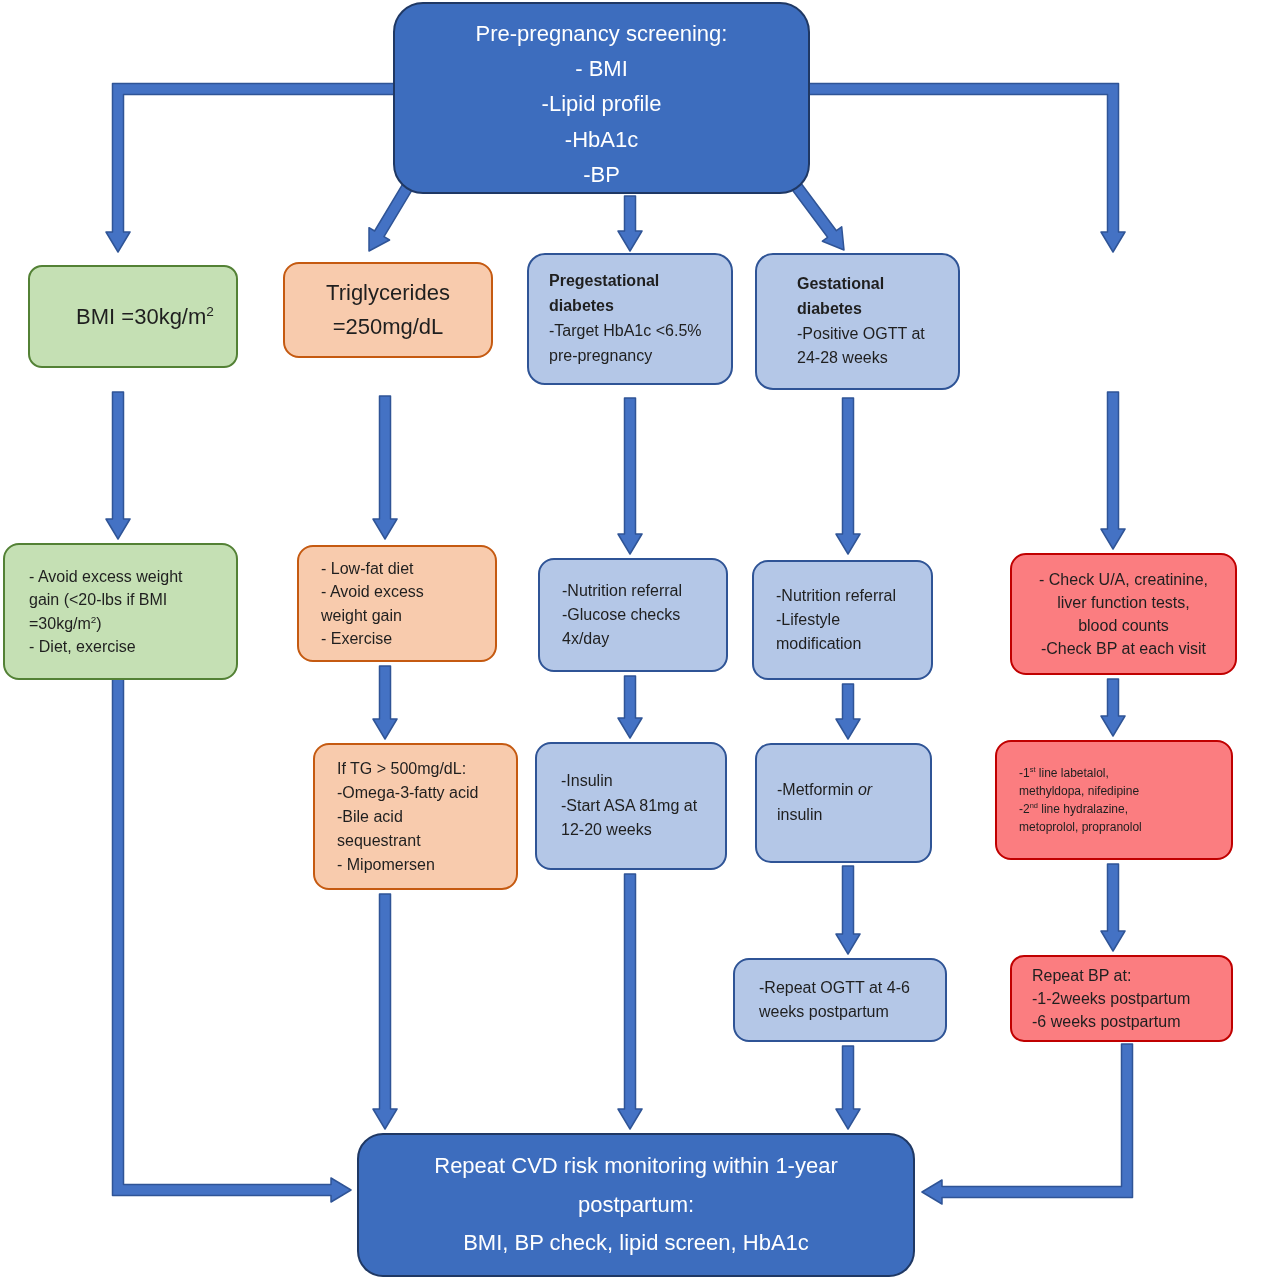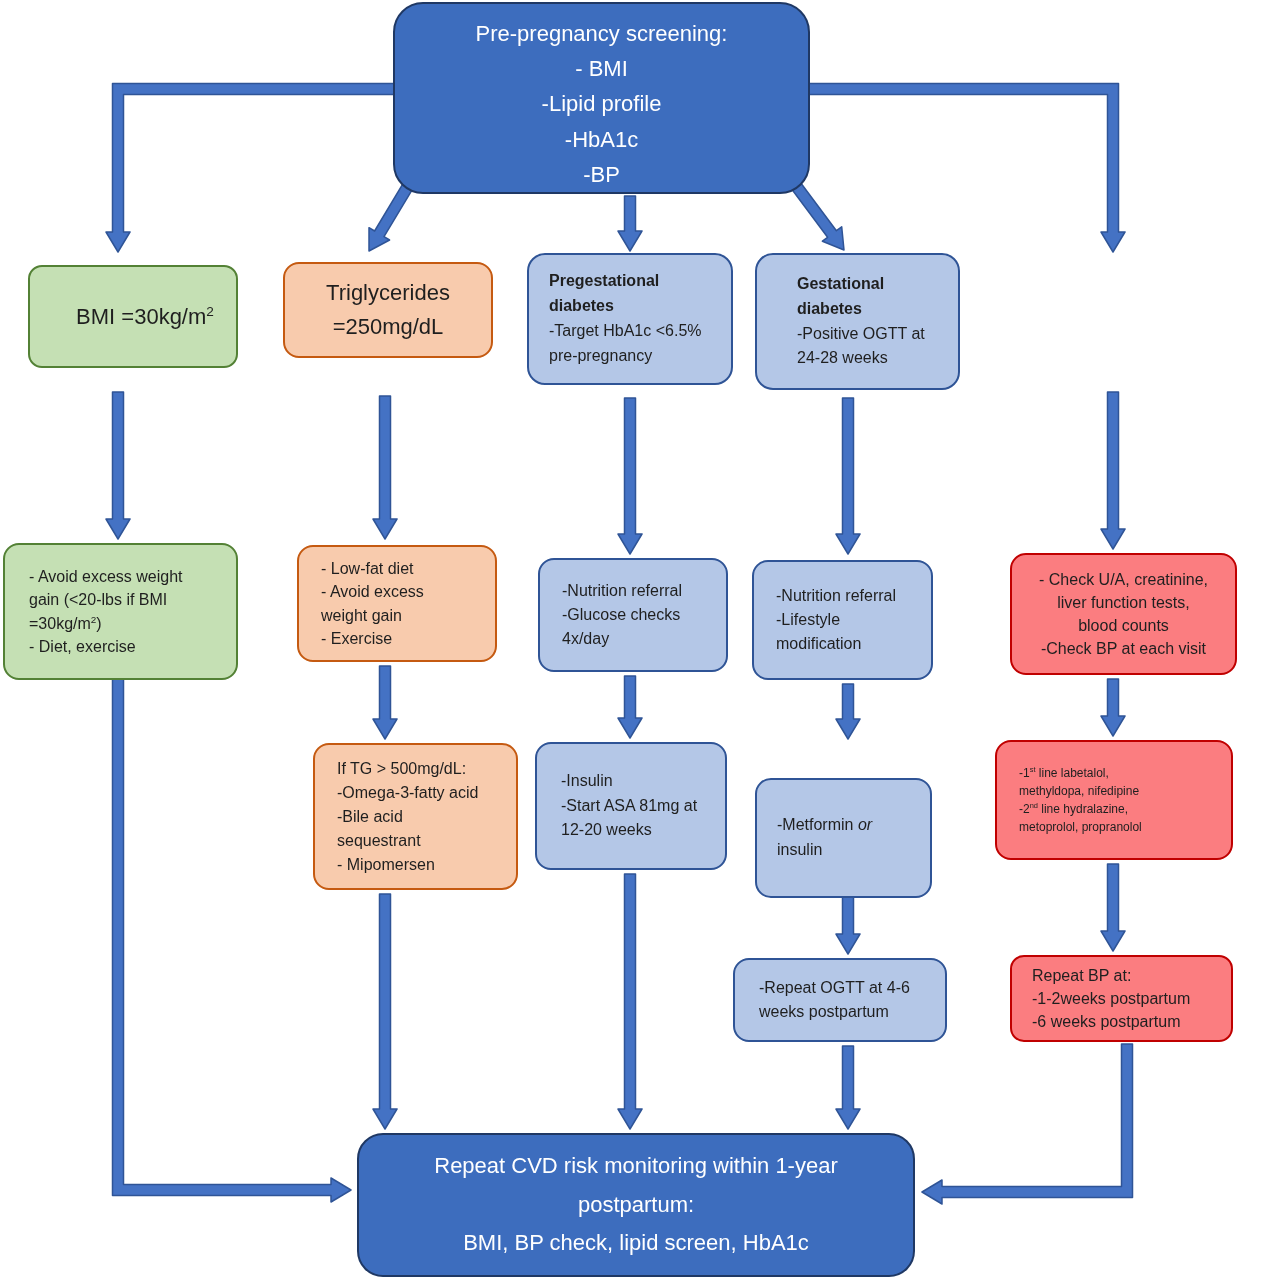--- a/index.html
+++ b/index.html
@@ -37,21 +37,21 @@
   .b-pregest-h{left:527px;top:253px;width:206px;height:132px;border-radius:18px;font-size:16px;padding-left:20px;line-height:1.55;}
   .b-gest-h{left:755px;top:253px;width:205px;height:137px;border-radius:18px;font-size:16px;padding-left:40px;line-height:1.55;}
   .b-bp-h{left:985px;top:257px;width:243px;height:128px;border-radius:20px;font-size:22px;}
   .b-bmi-m{left:3px;top:543px;width:235px;height:137px;border-radius:16px;font-size:16px;padding-left:24px;line-height:1.45;}
   .b-tg-m{left:297px;top:545px;width:200px;height:117px;border-radius:16px;font-size:16px;padding-left:22px;line-height:1.45;}
   .b-pregest-m{left:538px;top:558px;width:190px;height:114px;border-radius:16px;font-size:16px;padding-left:22px;line-height:1.5;}
   .b-gest-m{left:752px;top:560px;width:181px;height:120px;border-radius:16px;font-size:16px;padding-left:22px;line-height:1.5;}
   .b-bp-m{left:1010px;top:553px;width:227px;height:122px;border-radius:16px;font-size:16px;line-height:1.45;}
   .b-tg-rx{left:293px;top:743px;width:205px;height:147px;border-radius:16px;font-size:16px;padding-left:22px;line-height:1.5;margin-left:20px;}
   .b-pregest-rx{left:535px;top:742px;width:192px;height:128px;border-radius:16px;font-size:16px;padding-left:24px;line-height:1.55;}
-  .b-gest-rx{left:755px;top:743px;width:177px;height:120px;border-radius:16px;font-size:16px;padding-left:20px;line-height:1.55;margin-top:35px;}
+  .b-gest-rx{left:755px;top:743px;width:177px;height:120px;border-radius:16px;font-size:16px;padding-left:20px;line-height:1.55;}
   .b-bp-rx{left:995px;top:740px;width:238px;height:120px;border-radius:16px;font-size:12px;padding-left:22px;line-height:1.5;}
   .b-gest-pp{left:733px;top:958px;width:214px;height:84px;border-radius:16px;font-size:16px;padding-left:24px;line-height:1.5;}
   .b-bp-pp{left:1010px;top:955px;width:223px;height:87px;border-radius:14px;font-size:16px;padding-left:20px;line-height:1.45;}
   .b-followup{left:357px;top:1133px;width:558px;height:144px;border-radius:26px;font-size:22px;line-height:1.75;}
 </style>
 </head>
 <body>
 
 <div id="canvas">
 

